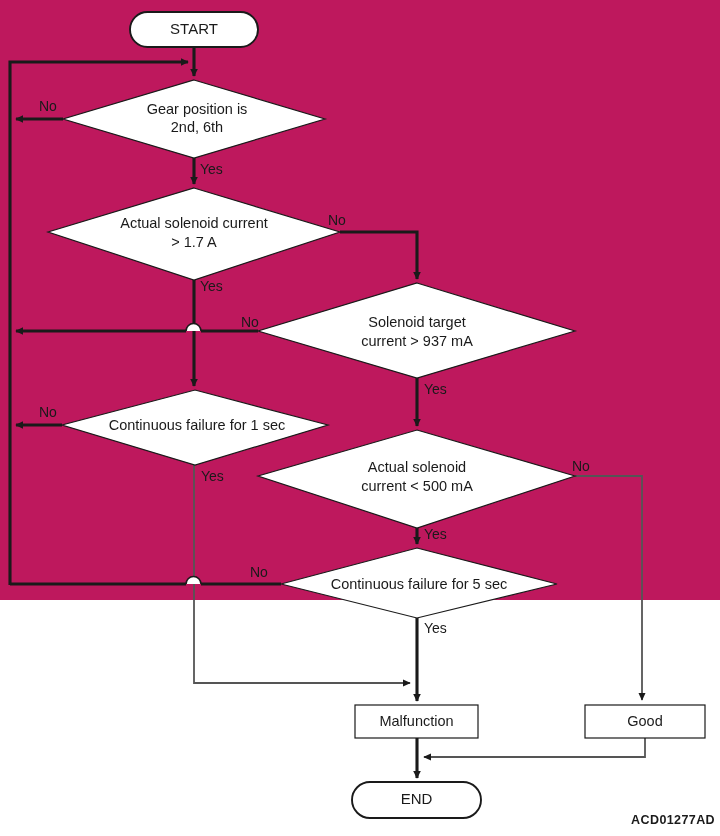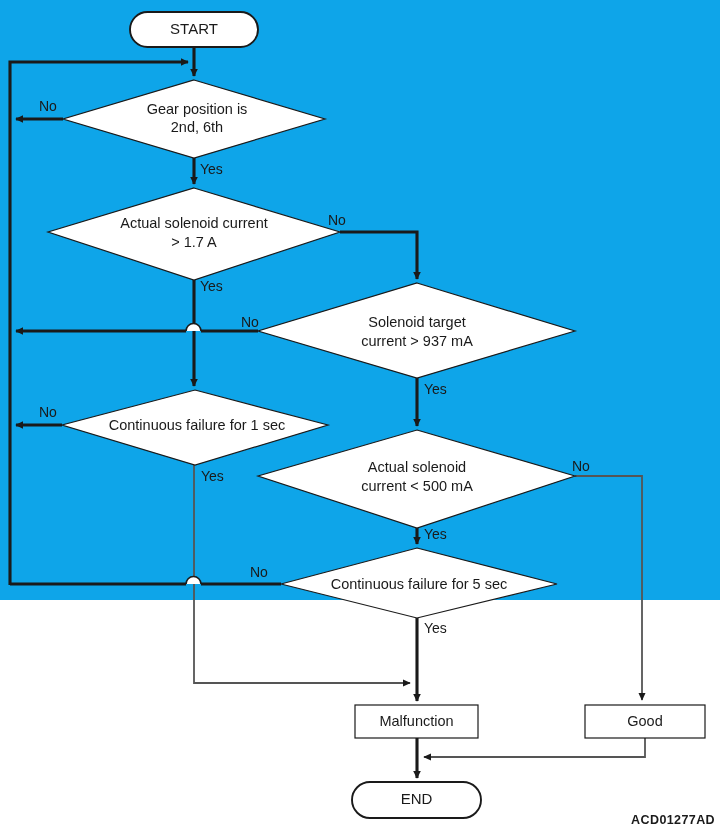--- a/index.html
+++ b/index.html
@@ -10,21 +10,21 @@
   body {
     width: 720px;
     height: 836px;
     font-family: "Liberation Sans", sans-serif;
     overflow: hidden;
   }
   #flowchart-root {
     position: relative;
     width: 720px;
     height: 600px;
-    background: #0ea5e9;
+    background: #be185d;
   }
   svg.diagram {
     display: block;
     width: 720px;
     height: 836px;
   }
   .shape-outline {
     fill: #ffffff;
     stroke: #1a1a1a;
     stroke-width: 1.2;

